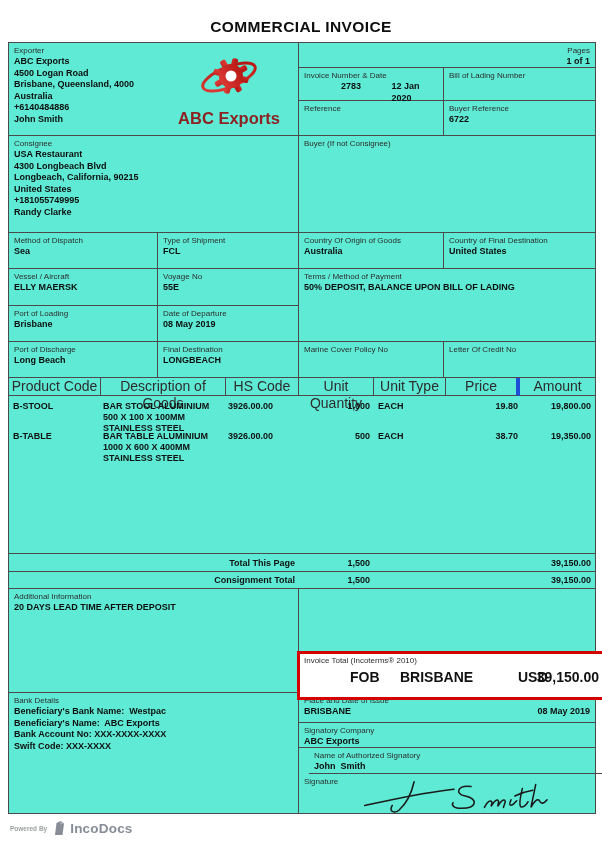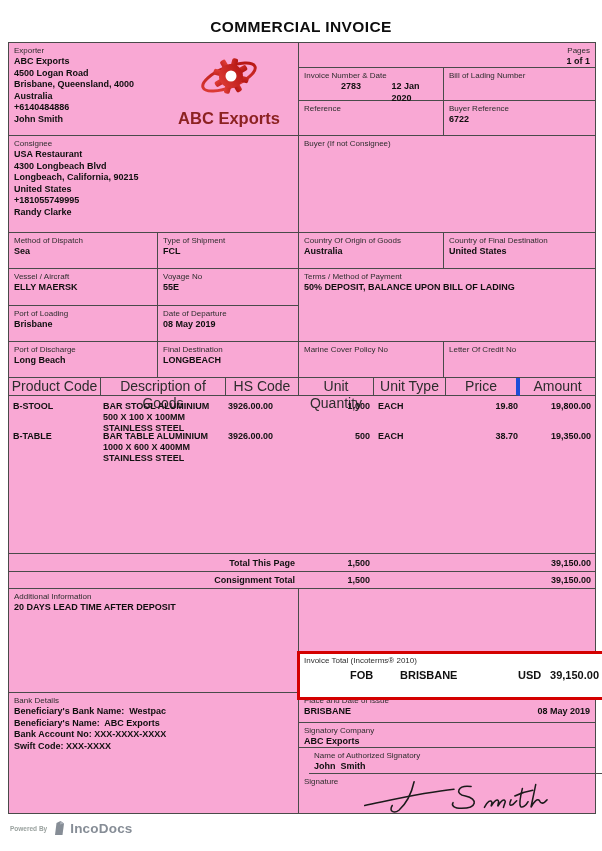--- a/index.html
+++ b/index.html
@@ -1,38 +1,38 @@
 <!DOCTYPE html>
 <html><head>
 <meta charset="utf-8">
 <style>
   html,body{margin:0;padding:0;}
   body{width:602px;height:851px;background:#ffffff;position:relative;
        font-family:"Liberation Sans", sans-serif;color:#111;}
   .title{position:absolute;top:18px;left:0;width:602px;text-align:center;
          font-size:15.5px;font-weight:bold;letter-spacing:.4px;color:#0d0d0d;}
   .doc{position:absolute;left:8px;top:42px;width:586px;height:770px;
-       border:1px solid #4a4a4a;background:#f9a8d4;}
+       border:1px solid #4a4a4a;background:#5eead4;}
   .cell{position:absolute;box-sizing:border-box;padding:3px 5px;overflow:visible;}
   .br{border-right:1px solid #4a4a4a;}
   .bb{border-bottom:1px solid #4a4a4a;}
   .lbl{font-size:8px;color:#2d2d2d;line-height:10px;}
   .val{font-size:9px;font-weight:bold;color:#0f0f0f;line-height:11.5px;}
   .pre{white-space:pre;}
   .right{text-align:right;}
   .th{position:absolute;box-sizing:border-box;font-size:14px;color:#2d2d2d;
       text-align:center;line-height:17px;height:18px;border-bottom:1px solid #4a4a4a;}
   .td{position:absolute;font-size:9px;font-weight:bold;line-height:11px;}
   .logo-wrap{position:absolute;left:150px;top:10px;width:140px;text-align:center;}
   .logo-text{font-size:16.5px;font-weight:bold;color:#8c2222;margin-top:2px;}
   .inv-total{position:absolute;left:288px;top:608px;width:297px;height:39px;
              box-sizing:content-box;border:3px solid #d40000;background:#fff;
              padding:2px 4px;z-index:5;}
   .inv-row{position:relative;height:15px;margin-top:3px;}
-  .inv-row span{position:absolute;font-size:11px;font-weight:bold;padding-left:44px;}
+  .inv-row span{position:absolute;font-size:14px;font-weight:bold;padding-left:44px;}
   .footer{position:absolute;left:10px;top:820px;display:flex;align-items:center;gap:4px;}
   .powered{font-size:6.5px;font-weight:bold;color:#9aa29f;}
   .brand{font-size:13.5px;font-weight:bold;color:#868d96;letter-spacing:.2px;}
   .sig-svg{position:absolute;left:55px;top:3px;}
 </style>
 </head>
 <body>
 
 <div class="title">COMMERCIAL INVOICE</div>
 

